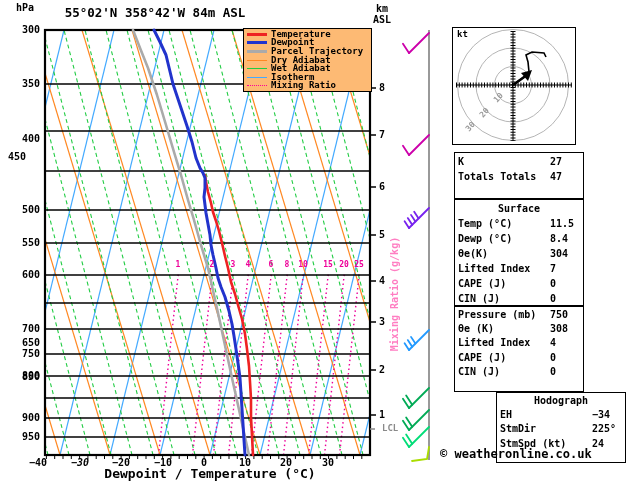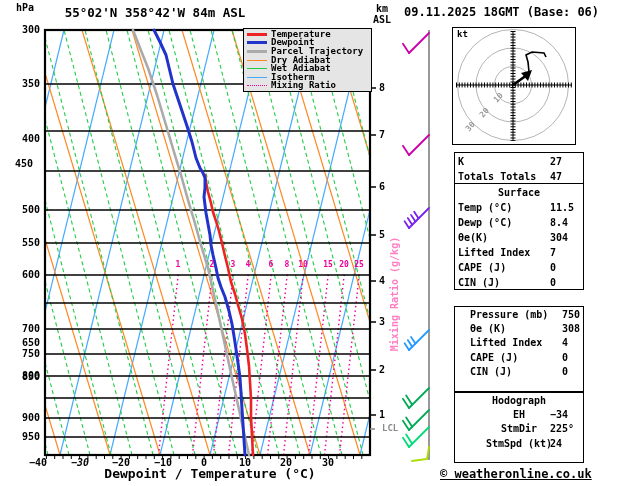--- a/index.html
+++ b/index.html
@@ -10,21 +10,21 @@
   .t10{font-size:10px;line-height:10px;}
   .t11{font-size:13px;line-height:11px;}
   .t12{font-size:12px;line-height:12px;}
   .t13{font-size:12.5px;line-height:13px;}
   .t9{font-size:9px;line-height:9px;}
   .t8{font-size:8px;line-height:8px;}
   .ctr{text-align:center;}
   .gray{color:#8a8a8a;}
   .pink{color:#ff7ec2;}
   #legend-box{position:absolute;left:243px;top:28px;width:129px;height:64px;z-index:4;
-              background:#e5e5e5;border:1.6px solid #000;box-sizing:border-box;padding:1px 0 0 3px;}
+              background:#fdba74;border:1.6px solid #000;box-sizing:border-box;padding:1px 0 0 3px;}
   .legend-row{display:flex;align-items:center;height:8.6px;}
   .legend-swatch{width:20px;margin-right:4px;flex:0 0 20px;}
   .legend-text{font-size:9px;line-height:9px;}
   .statbox{position:absolute;left:454px;width:130px;z-index:3;background:#fff;
            border:1.8px solid #000;box-sizing:border-box;padding:1px 3px;}
   .statrow{position:relative;}
   .statrow .val{position:absolute;left:92px;top:0;}
   .stathdr{text-align:center;}
   #hodo-box{position:absolute;left:452px;top:27px;width:124px;height:118px;z-index:2;
             border:1.8px solid #000;box-sizing:border-box;background:transparent;}
@@ -222,27 +222,26 @@
       <line x1="513" y1="31" x2="513" y2="141" stroke="#000" stroke-width="5" stroke-dasharray="1 1.8"></line>
       <polyline points="513,85 524,77 529,72 528,62 526,55 532,52 544,53 546,57" fill="none" stroke="#000" stroke-width="1.6"></polyline>
       <line x1="513" y1="85" x2="527" y2="75" stroke="#000" stroke-width="2.6"></line>
       <polygon points="532,70 521,73 528,81" fill="#000"></polygon>
     </svg>
 
   <div class="lbl t10" style="left:16px;top:3px;">hPa</div>
   <div class="lbl t13 ctr" style="left:45px;top:6px;width:220px;">55°02'N 358°42'W 84m ASL</div>
   <div class="lbl t10" style="left:376px;top:4px;">km</div>
   <div class="lbl t10" style="left:373px;top:15px;">ASL</div>
-  <div class="lbl t12" style="left:404px;top:6px;">09.11.2025 18GMT (Base: 06)</div>
 
   <div id="pressure-labels">
       <div class="lbl t10" style="left: 8px; top: 25px; width: 32px; text-align: right;">300</div>
       <div class="lbl t10" style="left: 8px; top: 79px; width: 32px; text-align: right;">350</div>
       <div class="lbl t10" style="left: 8px; top: 134px; width: 32px; text-align: right;">400</div>
-      <div class="lbl t10" style="left: 8px; top: 159px; width: 32px; text-align: center;">450</div>
+      <div class="lbl t10" style="left: 8px; top: 152px; width: 32px; text-align: left;">450</div>
       <div class="lbl t10" style="left: 8px; top: 205px; width: 32px; text-align: right;">500</div>
       <div class="lbl t10" style="left: 8px; top: 238px; width: 32px; text-align: right;">550</div>
       <div class="lbl t10" style="left: 8px; top: 270px; width: 32px; text-align: right;">600</div>
       <div class="lbl t10" style="left: 8px; top: 298px; width: 32px; text-align: right; margin-top: 40px;">650</div>
       <div class="lbl t10" style="left: 8px; top: 324px; width: 32px; text-align: right;">700</div>
       <div class="lbl t10" style="left: 8px; top: 349px; width: 32px; text-align: right;">750</div>
       <div class="lbl t10" style="left: 8px; top: 371px; width: 32px; text-align: right;">800</div>
       <div class="lbl t10" style="left: 8px; top: 372px; width: 32px; text-align: right;">850</div>
       <div class="lbl t10" style="left: 8px; top: 413px; width: 32px; text-align: right;">900</div>
       <div class="lbl t10" style="left: 8px; top: 432px; width: 32px; text-align: right;">950</div>
@@ -322,43 +321,43 @@
       <div class="lbl t8" style="left: 480px; top: 109px; color: rgb(154, 154, 154); z-index: 3; transform: rotate(-48deg);">20</div>
       <div class="lbl t8" style="left: 466px; top: 123px; color: rgb(154, 154, 154); z-index: 3; transform: rotate(-48deg);">30</div>
     </div>
 
   <div class="statbox" id="box-stats" style="top:152px;height:47px;">
     <div class="rows t10" style="line-height:15px;">
         <div class="statrow"><span>K</span><span class="val">27</span></div>
         <div class="statrow"><span>Totals Totals</span><span class="val">47</span></div>
       </div>
   </div>
-  <div class="statbox" id="box-surface" style="top:183px;height:107px;">
+  <div class="statbox" id="box-surface" style="top:199px;height:107px;">
     <div class="stathdr t10" style="line-height:15px;">Surface</div>
     <div class="rows t10" style="line-height:15px;">
         <div class="statrow"><span>Temp (°C)</span><span class="val">11.5</span></div>
         <div class="statrow"><span>Dewp (°C)</span><span class="val">8.4</span></div>
         <div class="statrow"><span>θe(K)</span><span class="val">304</span></div>
         <div class="statrow"><span>Lifted Index</span><span class="val">7</span></div>
         <div class="statrow"><span>CAPE (J)</span><span class="val">0</span></div>
         <div class="statrow"><span>CIN (J)</span><span class="val">0</span></div>
       </div>
   </div>
   <div class="statbox" id="box-mu" style="top:306px;height:86px;">
-    <div class="rows t10" style="line-height:14.2px;margin-left:12px;">
+    <div class="rows t10" style="line-height:14.2px;">
         <div class="statrow"><span>Pressure (mb)</span><span class="val">750</span></div>
         <div class="statrow"><span>θe (K)</span><span class="val">308</span></div>
         <div class="statrow"><span>Lifted Index</span><span class="val">4</span></div>
         <div class="statrow"><span>CAPE (J)</span><span class="val">0</span></div>
         <div class="statrow"><span>CIN (J)</span><span class="val">0</span></div>
       </div>
   </div>
-  <div class="statbox" id="box-hodo" style="top:392px;height:71px;">
+  <div class="statbox" id="box-hodo" style="top:392px;height:71px;margin-left:42px;">
     <div class="stathdr t10" style="line-height:14.2px;">Hodograph</div>
-    <div class="rows t10" style="line-height:14.2px;text-align:center;">
+    <div class="rows t10" style="line-height:14.2px;">
         <div class="statrow"><span>EH</span><span class="val">−34</span></div>
         <div class="statrow"><span>StmDir</span><span class="val">225°</span></div>
         <div class="statrow"><span>StmSpd (kt)</span><span class="val">24</span></div>
       </div>
   </div>
 
-  <div class="lbl t12" style="left:440px;top:468px;text-decoration:underline;">© weatheronline.co.uk</div>
+  <div class="lbl t12" style="left:440px;top:448px;">© weatheronline.co.uk</div>
 </div>
 
 </body></html>

